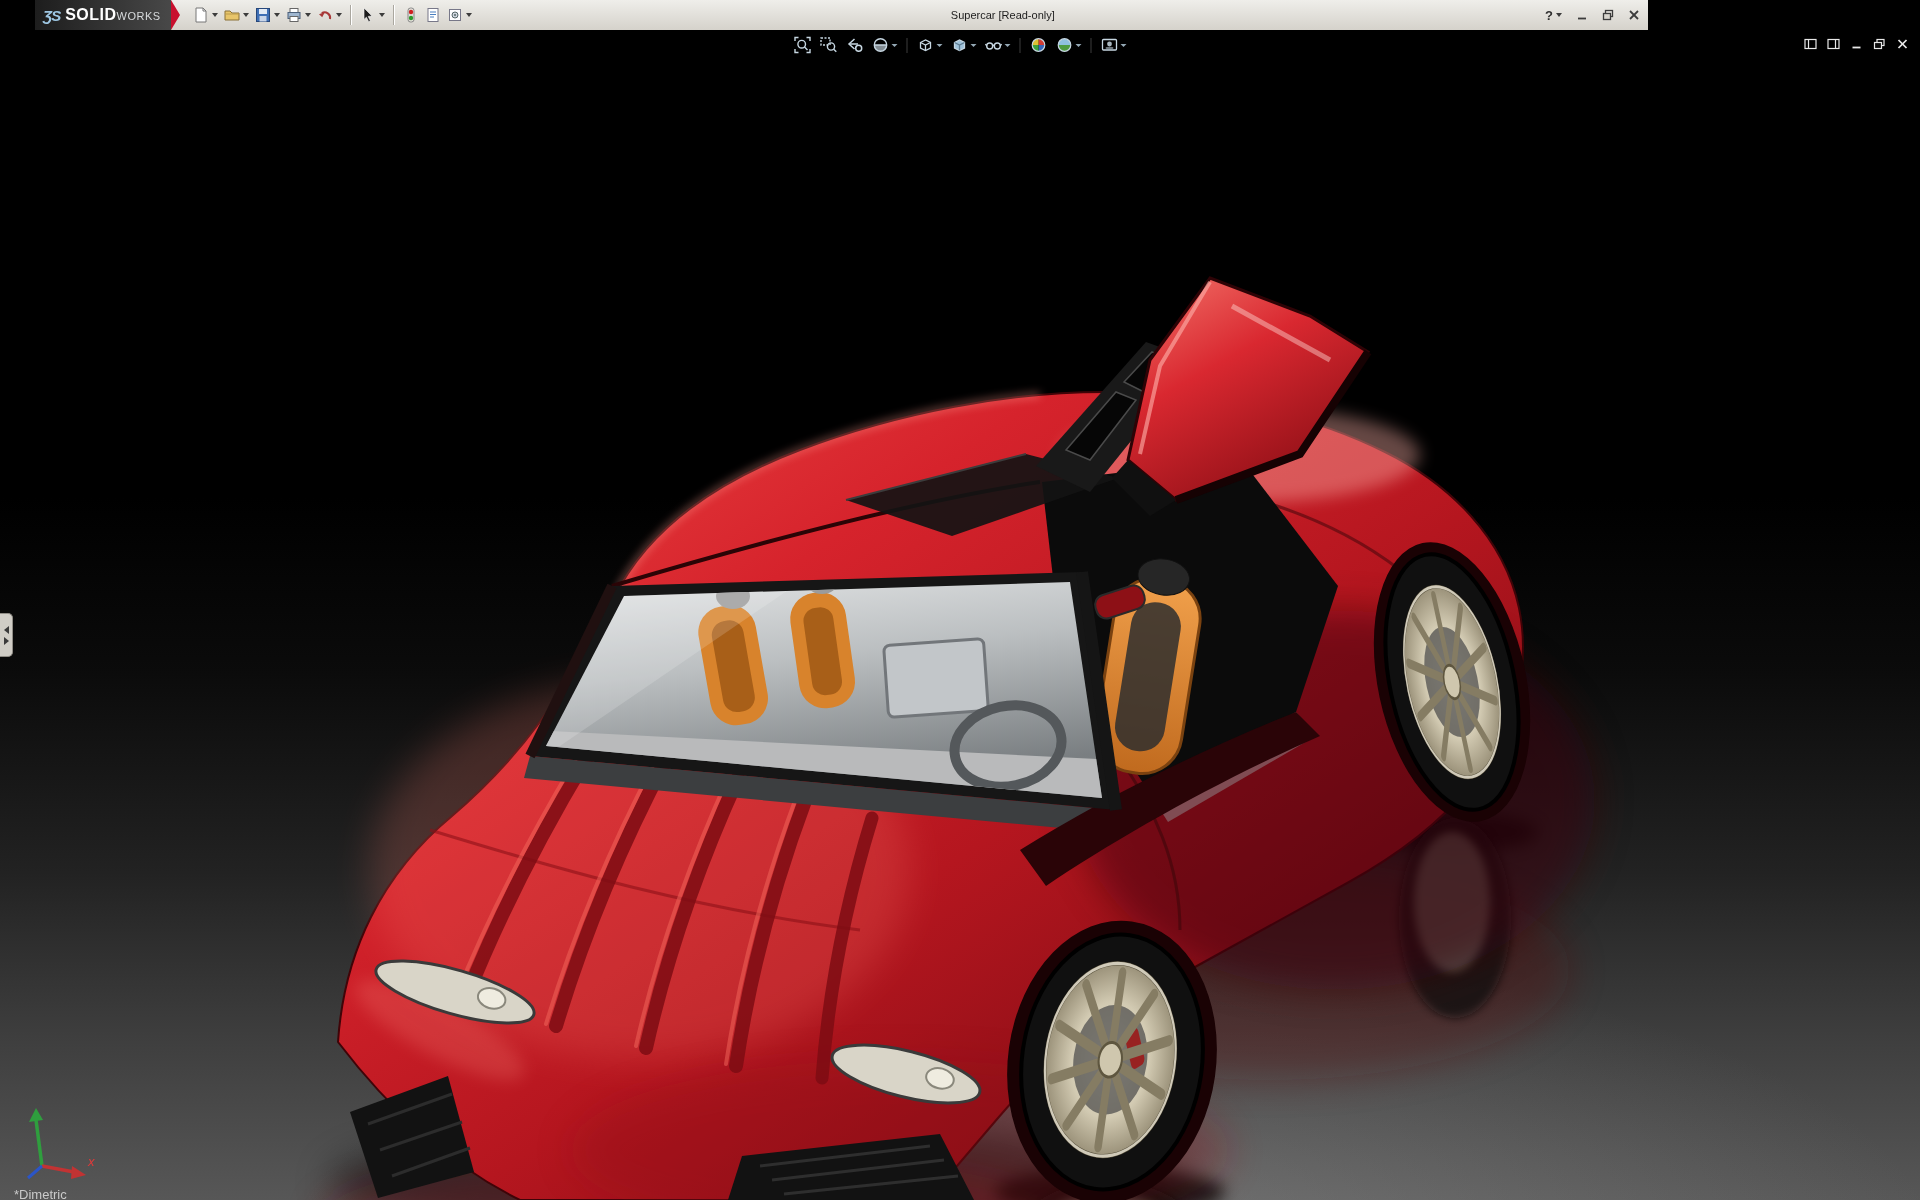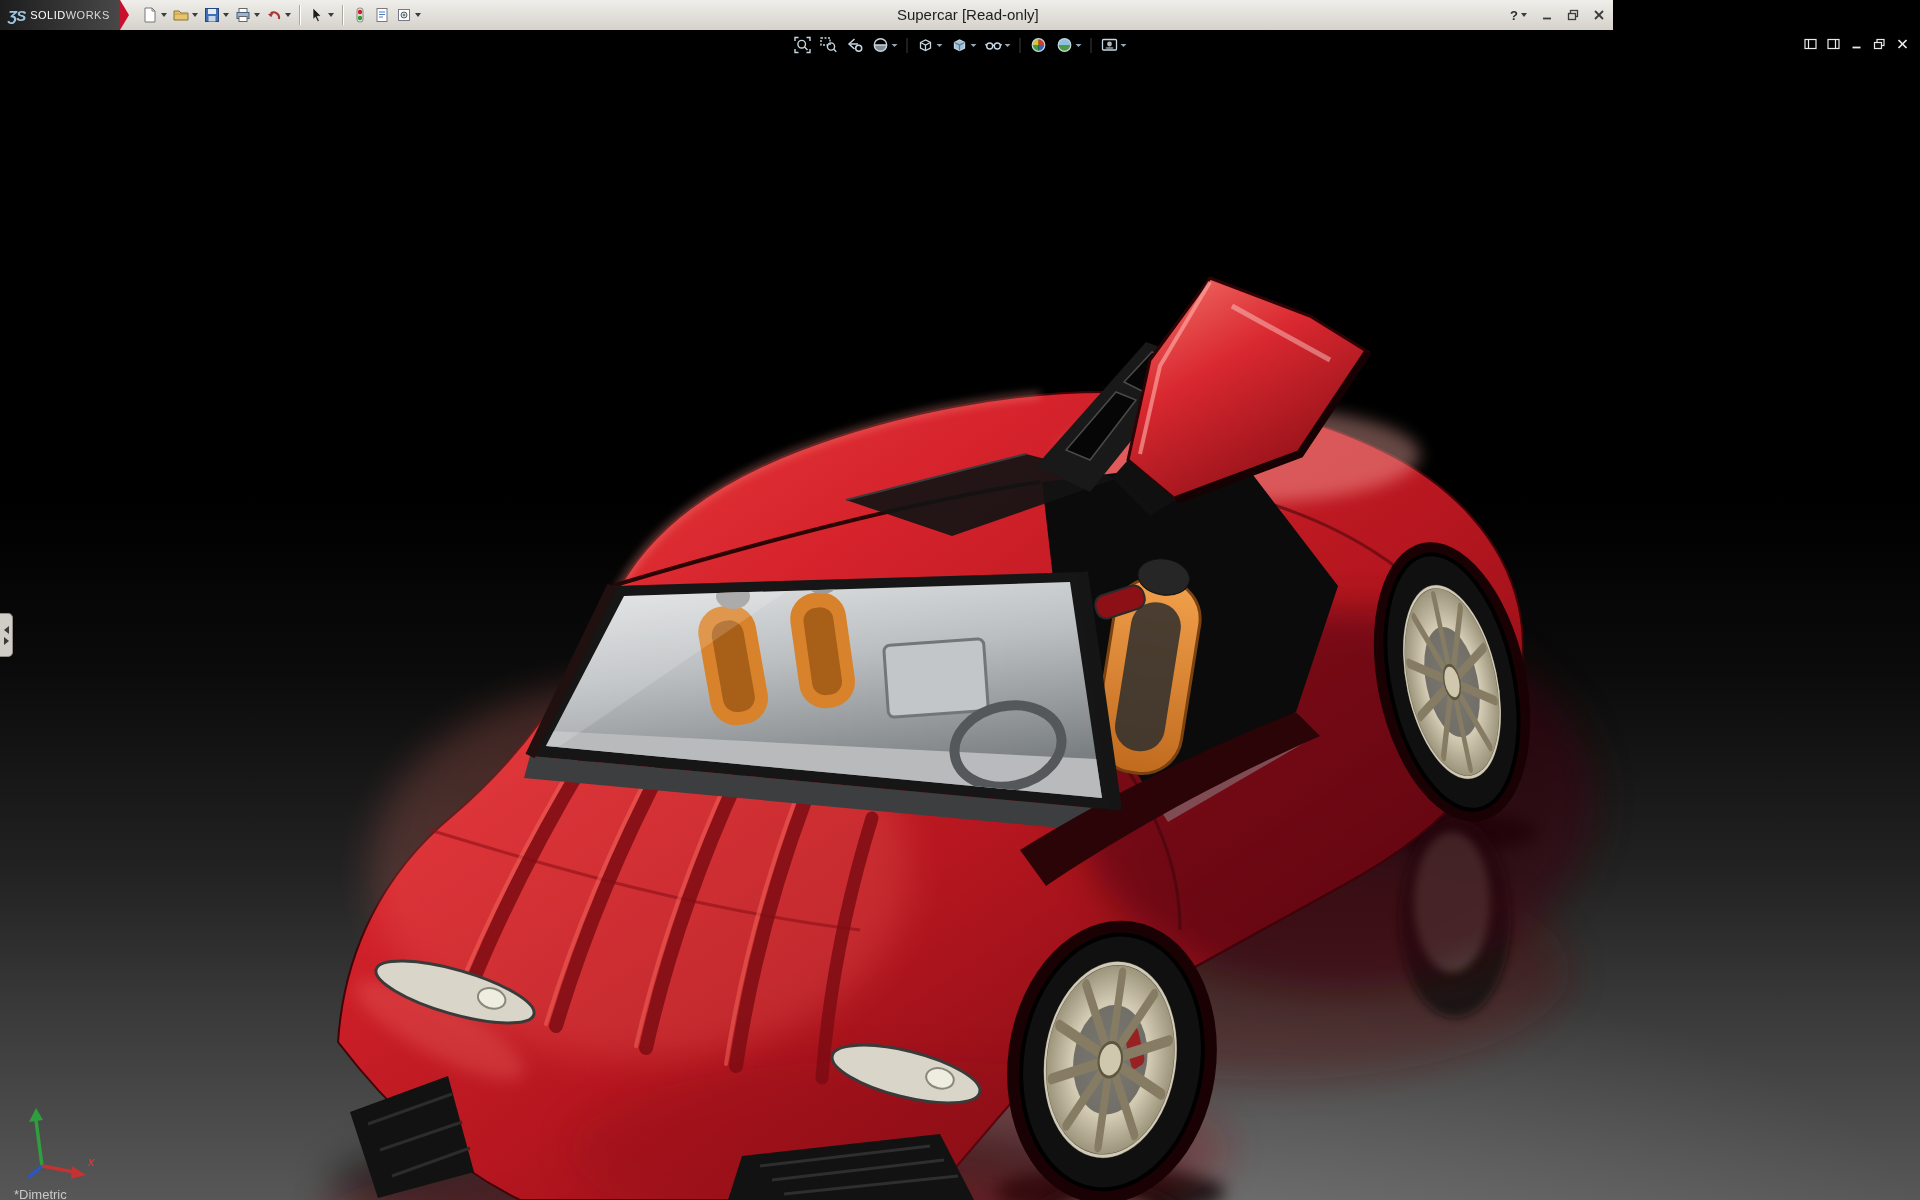--- a/index.html
+++ b/index.html
@@ -1,36 +1,36 @@
 <!DOCTYPE html>
 <html><head>
 <meta charset="utf-8">
 <style>
   html,body{margin:0;padding:0;width:1920px;height:1200px;overflow:hidden;background:#000;
             font-family:"Liberation Sans", sans-serif;-webkit-user-select:none;user-select:none;}
-  .app{position:relative;width:1613px;height:1200px;}
+  .app{position:relative;width:1613px;height:1200px;padding-left:35px;}
 
   
   .titlebar{position:relative;height:30px;background:linear-gradient(#efeeea,#d5d2cb);
             border-bottom:1px solid #8f8c85;display:flex;align-items:center;font-size:12px;color:#222;}
   .brand{height:30px;display:flex;align-items:center;gap:5px;padding:0 10px 0 8px;
          background:linear-gradient(90deg,#1d1d1d,#484848);color:#fff;}
   .logo-glyph{font-style:italic;font-weight:bold;font-size:15px;color:#9ec7e3;letter-spacing:-1px;}
-  .brand-bold{font-weight:normal;font-size:11px;letter-spacing:.5px;}
+  .brand-bold{font-weight:bold;font-size:16px;letter-spacing:.5px;}
   .brand-light{font-weight:normal;font-size:11px;color:#d7dadc;letter-spacing:.5px;}
   .brand-edge{width:0;height:0;border-top:15px solid transparent;border-bottom:15px solid transparent;
               border-left:9px solid #c8102e;}
   .toolbar{display:flex;align-items:center;margin-left:10px;height:30px;}
   .tb-btn{display:flex;align-items:center;height:26px;padding:0 3px;border-radius:2px;}
   .icon16{width:16px;height:16px;display:block;}
   .dd{width:0;height:0;border-left:3px solid transparent;border-right:3px solid transparent;
       border-top:4px solid #3c3c3c;margin-left:3px;}
   .tb-sep{width:1px;height:20px;background:#aaa79f;border-right:1px solid #fff;margin:0 5px;}
   .title-text{position:absolute;left:60%;top:0;transform:translateX(-50%);line-height:30px;
-              font-size:15px;color:#1d1d1d;white-space:nowrap;}
+              font-size:11px;color:#1d1d1d;white-space:nowrap;}
   .app-controls{position:absolute;right:6px;top:0;height:30px;display:flex;align-items:center;gap:10px;}
   .app-btn{display:flex;align-items:center;height:24px;padding:0 2px;}
   .q{font-weight:bold;font-size:13px;color:#2e2e2e;}
   .ic12{width:12px;height:12px;display:block;}
 
   
   .viewport{position:absolute;top:30px;left:0;width:1920px;height:1170px;overflow:hidden;cursor:default;
     background:
       radial-gradient(1150px 430px at 58% 105%, rgba(155,155,155,.40), rgba(0,0,0,0) 72%),
       linear-gradient(180deg,#000 0%,#000 40%,#0b0b0b 55%,#222 72%,#3e3e3e 86%,#575757 100%);}

